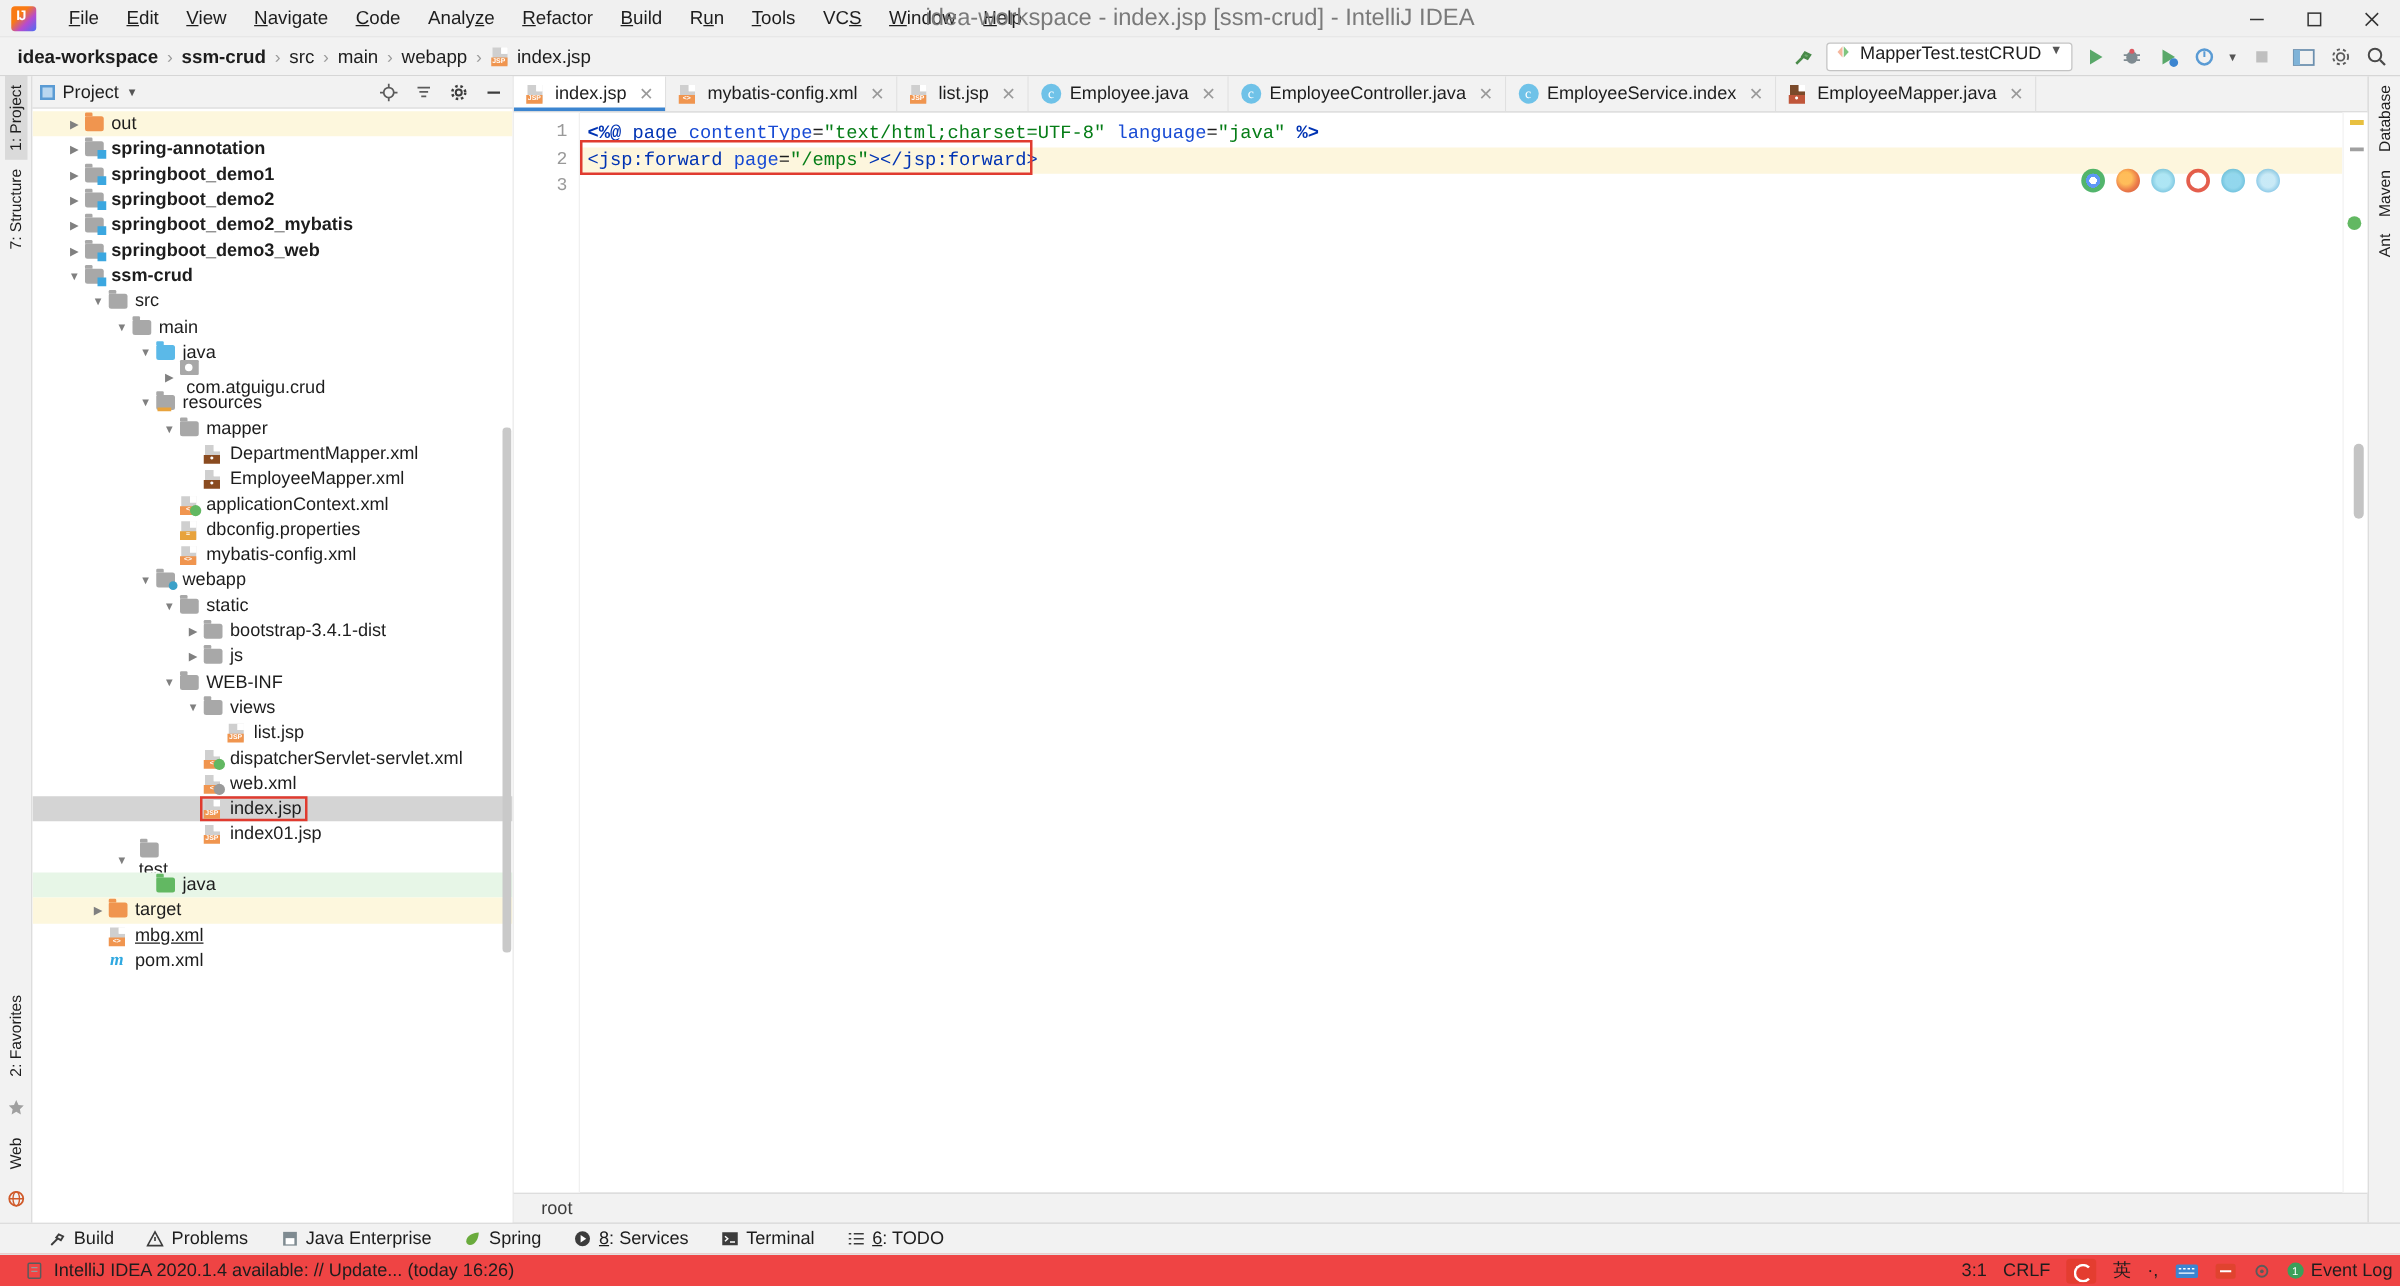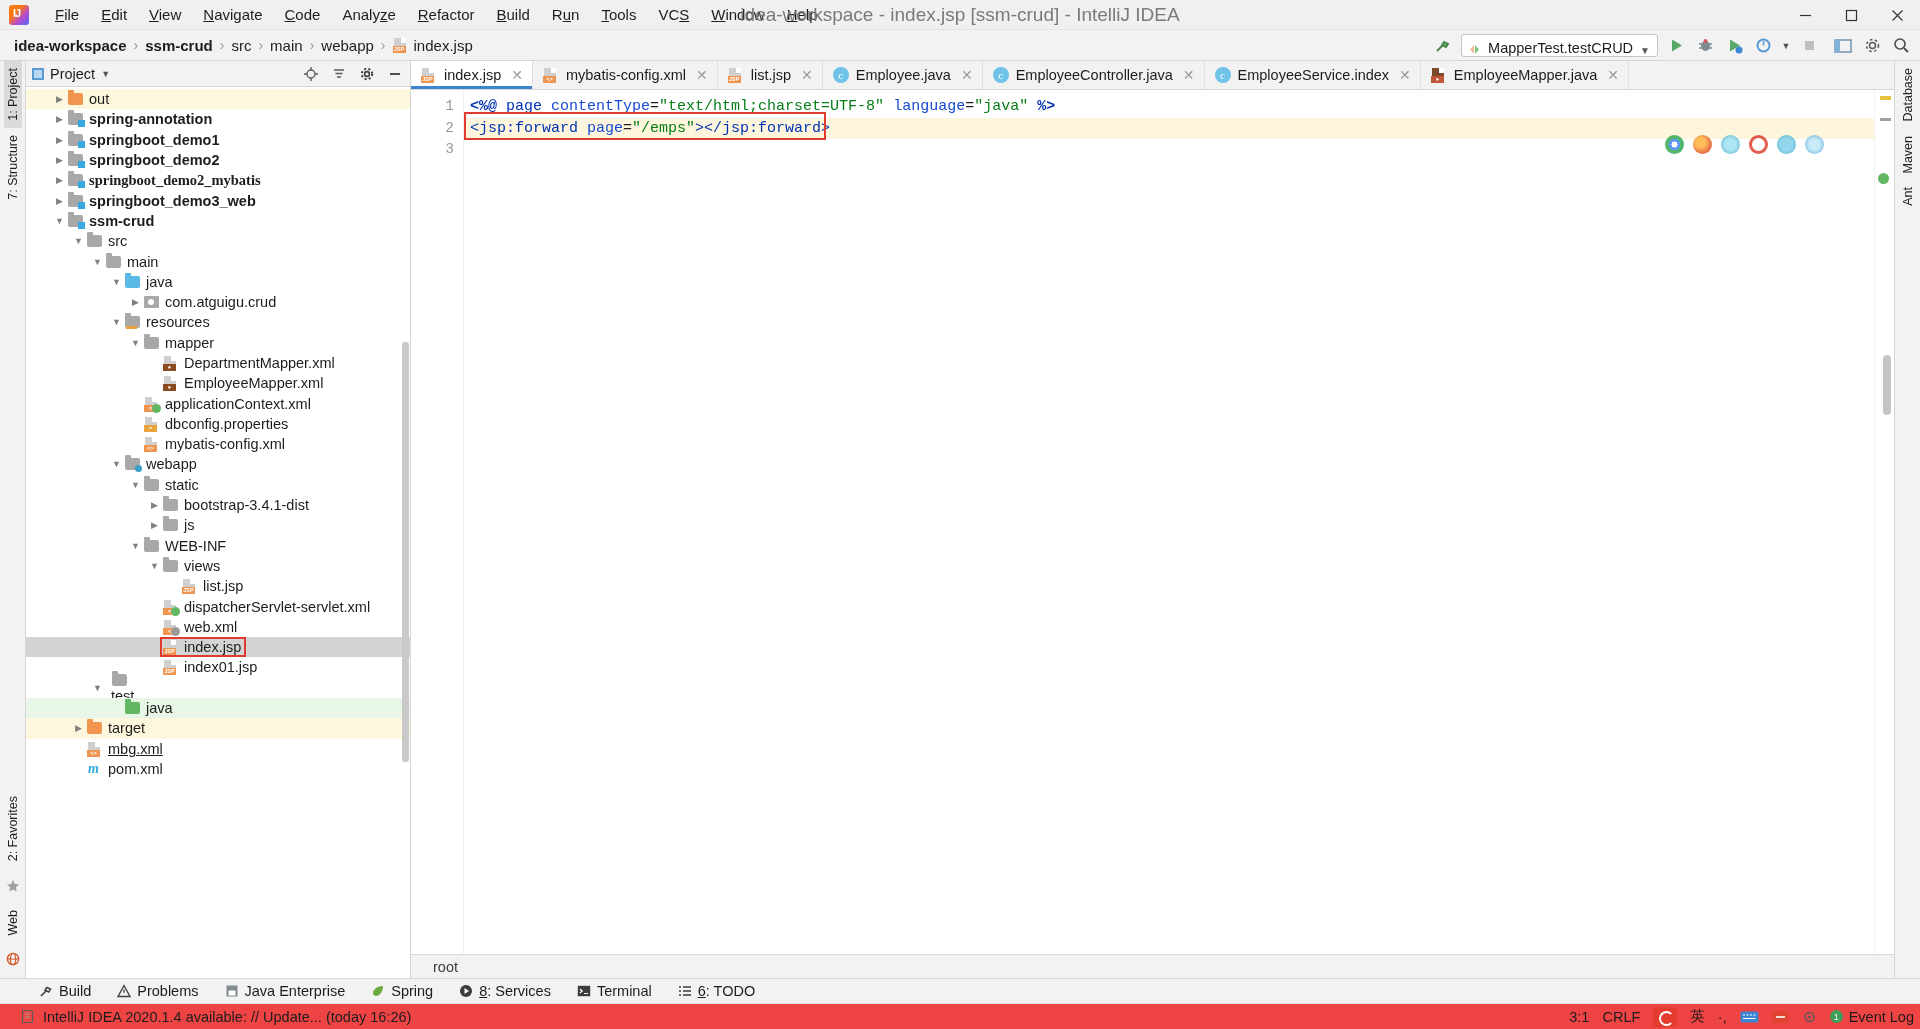--- a/index.html
+++ b/index.html
@@ -43,21 +43,21 @@
   .navbar {
     height: 31px; background: #f2f2f2; display:flex; align-items:center;
     border-bottom: 1px solid #d6d6d6; flex:none; position:relative;
   }
   .crumbs { display:flex; align-items:center; padding-left:10px; gap:0; }
   .crumb { font-size: 15px; padding: 2px 4px; white-space:nowrap; display:flex; align-items:center; gap:5px;}
   .crumb.bold { font-weight:bold; }
   .crumb-sep { color:#9a9a9a; font-size:14px; padding: 0 3px; }
   .navbar-right { position:absolute; right:8px; top:0; height:31px; display:flex; align-items:center; gap:7px; }
   .runcfg {
-    display:flex; align-items:flex-end; gap:7px; background:#fff; border:1px solid #c4c4c4;
+    display:flex; align-items:flex-start; gap:7px; background:#fff; border:1px solid #c4c4c4;
     border-radius:3px; height:23px; padding: 0 7px 0 6px; font-size:14.5px;
   }
   .tool-ico { width:22px; height:22px; display:flex; align-items:center; justify-content:center; }
 
   
   .body { flex:1; display:flex; min-height:0; }
 
   
   .lstrip {
     width: 26px; background:#f2f2f2; border-right:1px solid #d6d6d6;
@@ -426,21 +426,21 @@
             <span style="display:flex;align-items:center;padding:1px 4px 1px 2px;">
               <span class="ic f-gray">
                 <span class="fold"></span>
                 <span class="modbadge"></span>
               </span>
               <span class="lbl">springboot_demo2</span>
             </span>
           </div>
           <div class="row bold " style="padding-left: 27px;">
             <span class="arrow">▶</span>
-            <span style="display:flex;align-items:center;padding:1px 4px 1px 2px;font-family:Liberation Serif, serif;">
+            <span style="display:flex;align-items:center;padding:1px 4px 1px 2px;">
               <span class="ic f-gray">
                 <span class="fold"></span>
                 <span class="modbadge"></span>
               </span>
               <span class="lbl">springboot_demo2_mybatis</span>
             </span>
           </div>
           <div class="row bold " style="padding-left: 27px;">
             <span class="arrow">▶</span>
             <span style="display:flex;align-items:center;padding:1px 4px 1px 2px;">
@@ -483,21 +483,21 @@
             <span class="arrow">▼</span>
             <span style="display:flex;align-items:center;padding:1px 4px 1px 2px;">
               <span class="ic f-blue">
                 <span class="fold"></span>
               </span>
               <span class="lbl">java</span>
             </span>
           </div>
           <div class="row " style="padding-left: 103px;">
             <span class="arrow">▶</span>
-            <span style="display:flex;align-items:flex-start;padding:1px 4px 1px 2px;">
+            <span style="display:flex;align-items:flex-start;padding:1px 4px 1px 2px;flex-direction:column;">
               <span class="ic">
                 <span class="pkg"></span>
               </span>
               <span class="lbl">com.atguigu.crud</span>
             </span>
           </div>
           <div class="row " style="padding-left: 84px;">
             <span class="arrow">▼</span>
             <span style="display:flex;align-items:center;padding:1px 4px 1px 2px;">
               <span class="ic f-gray">

